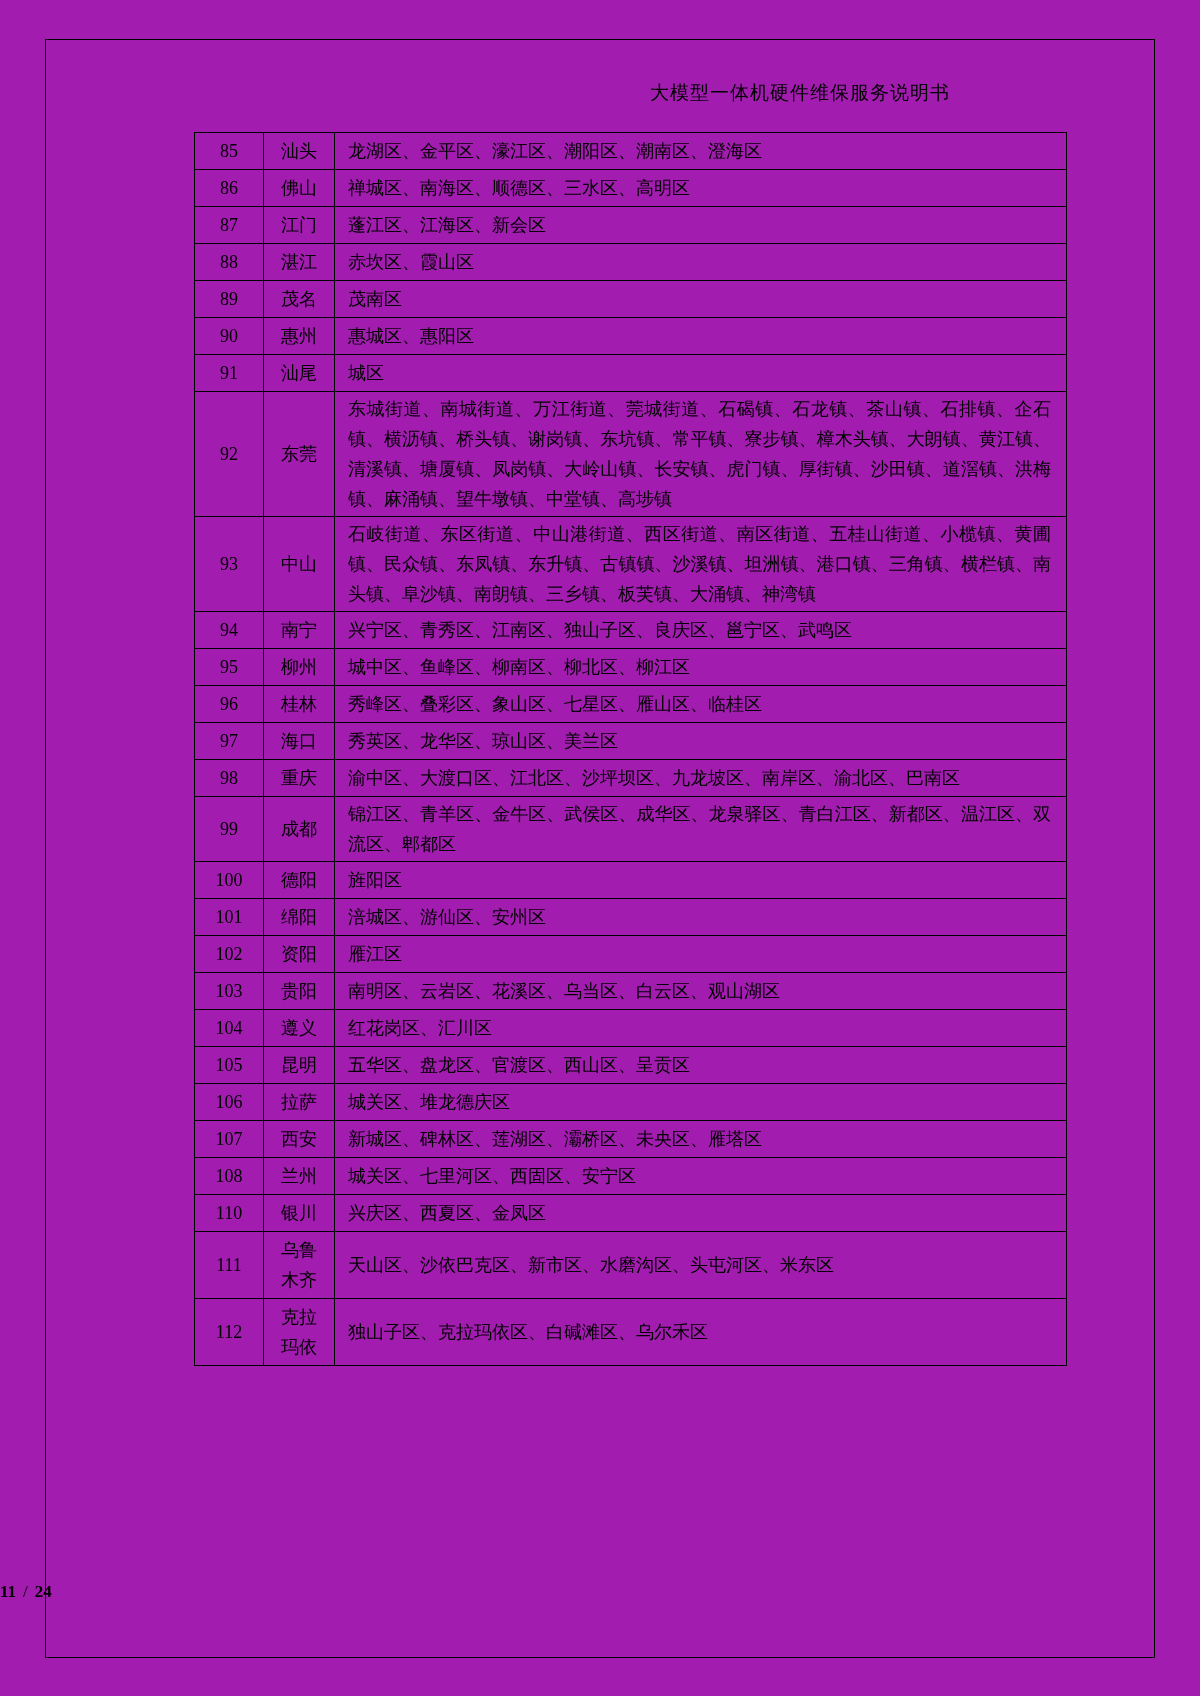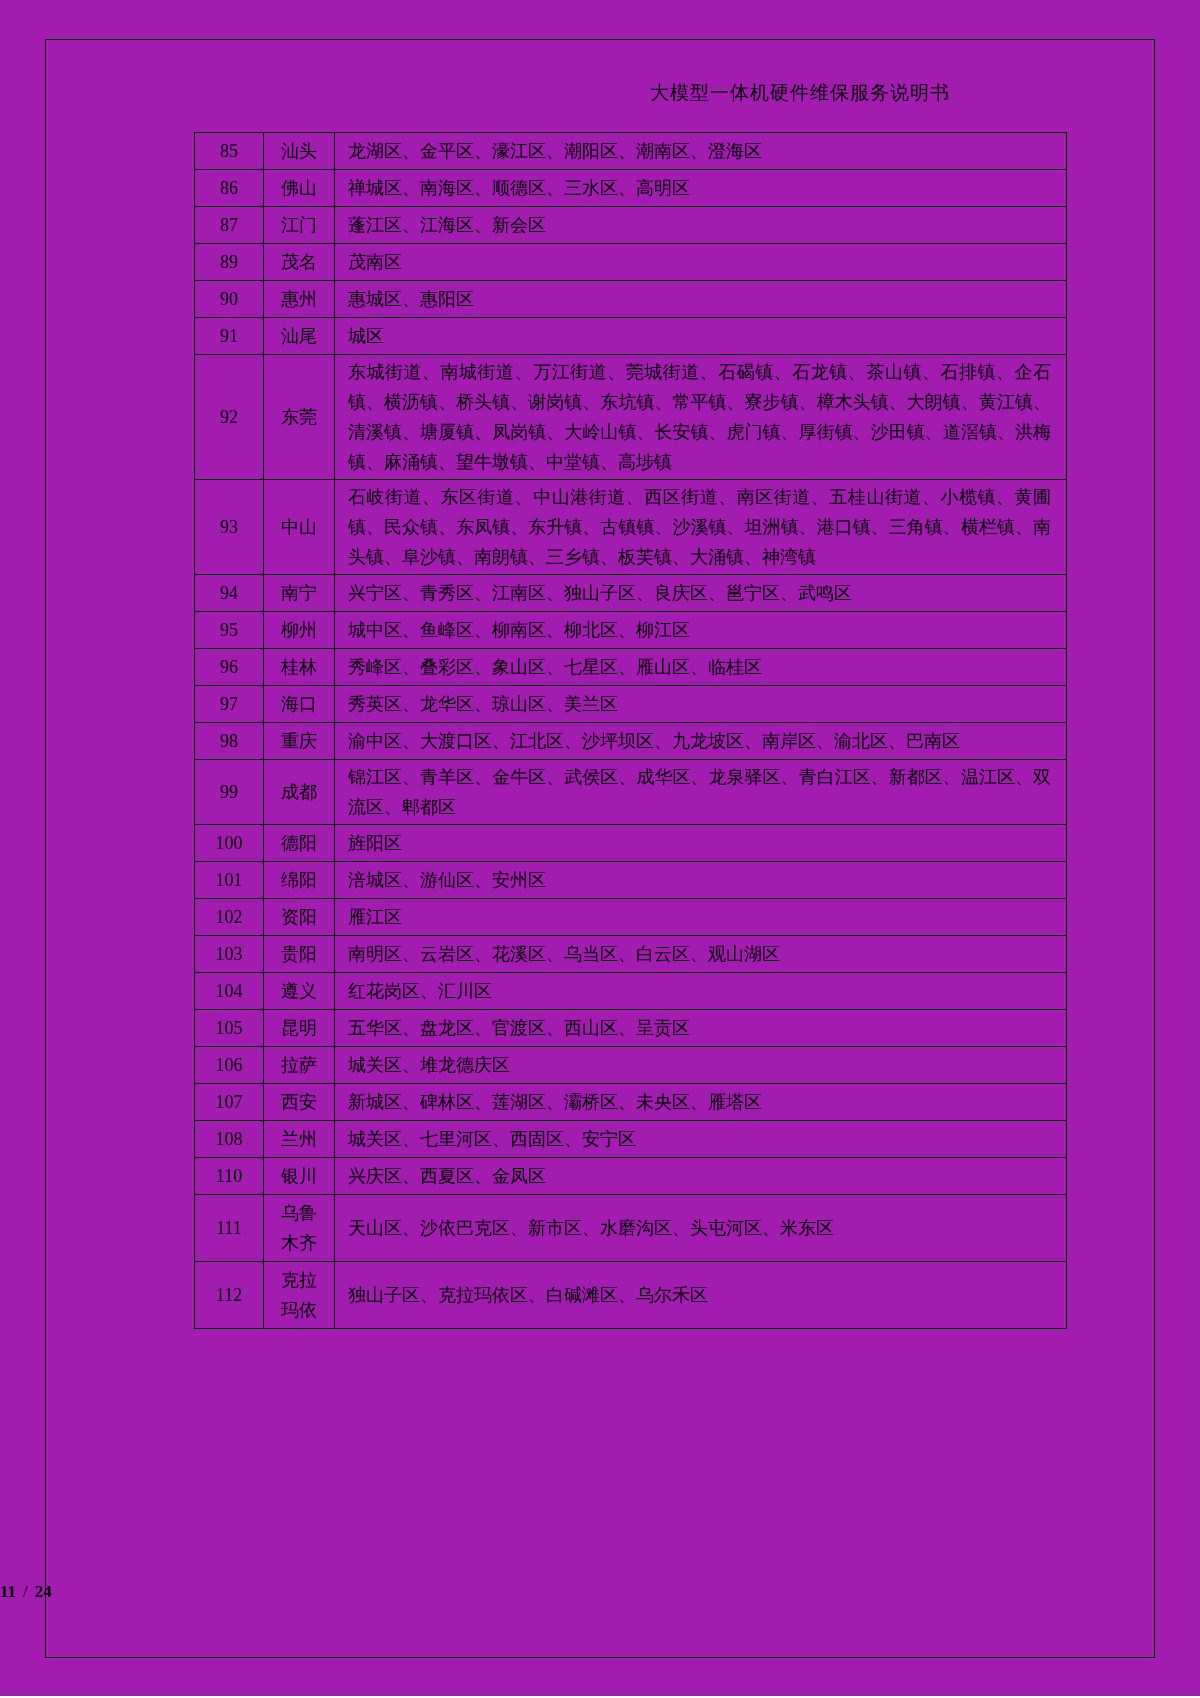--- a/index.html
+++ b/index.html
@@ -120,20 +120,25 @@
           <td class="num">86</td>
           <td class="city">佛山</td>
           <td class="districts">禅城区、南海区、顺德区、三水区、高明区</td>
         </tr>
         <tr>
           <td class="num">87</td>
           <td class="city">江门</td>
           <td class="districts">蓬江区、江海区、新会区</td>
         </tr>
         <tr>
+          <td class="num">88</td>
+          <td class="city">湛江</td>
+          <td class="districts">赤坎区、霞山区</td>
+        </tr>
+        <tr>
           <td class="num">89</td>
           <td class="city">茂名</td>
           <td class="districts">茂南区</td>
         </tr>
         <tr>
           <td class="num">90</td>
           <td class="city">惠州</td>
           <td class="districts">惠城区、惠阳区</td>
         </tr>
         <tr>

